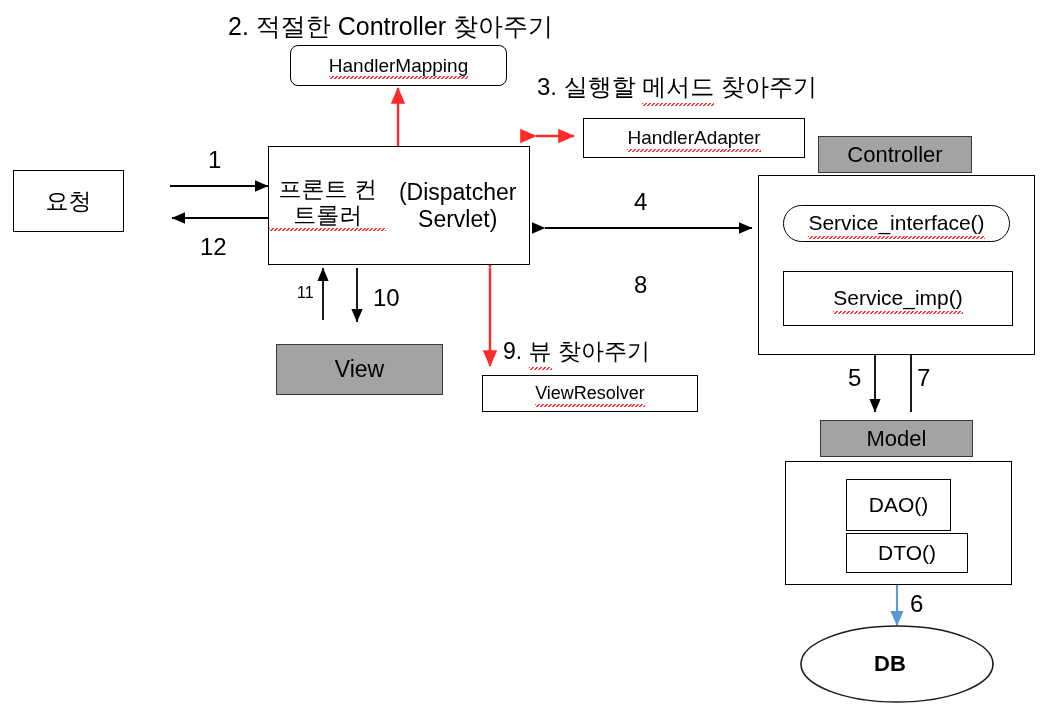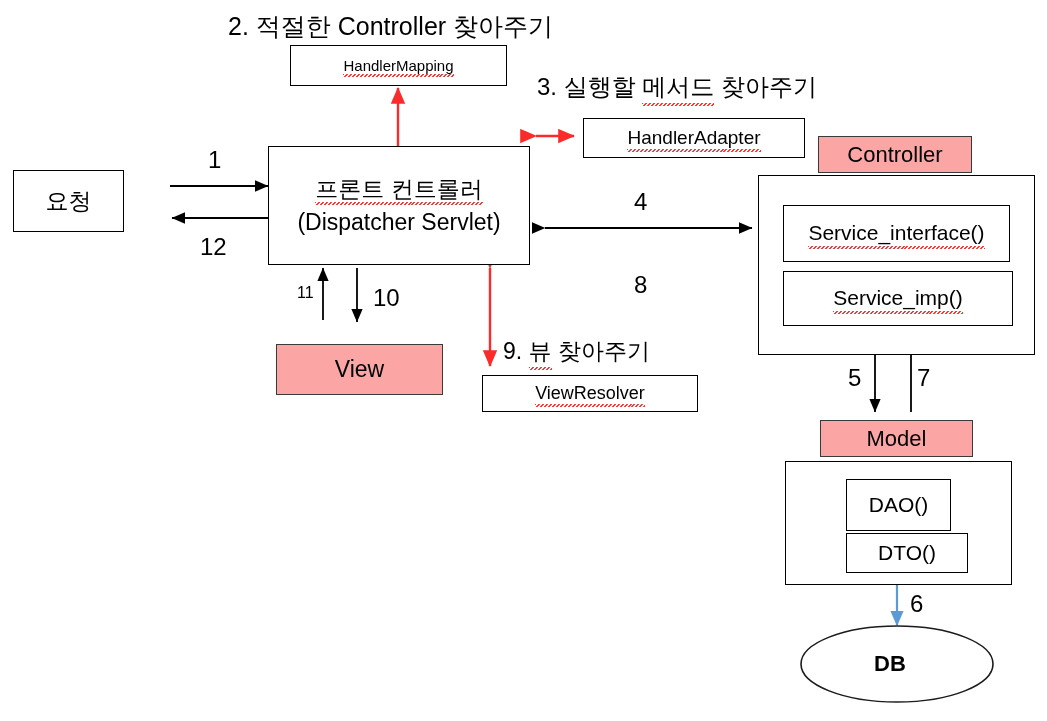--- a/index.html
+++ b/index.html
@@ -2,21 +2,21 @@
 <html><head>
 <meta charset="utf-8">
 <style>
   html,body{margin:0;padding:0;background:#ffffff;}
   body{width:1047px;height:721px;position:relative;overflow:hidden;
        font-family:"Liberation Sans","DejaVu Sans",sans-serif;color:#000;}
   #stage{position:absolute;left:0;top:0;width:1047px;height:721px;}
   .node{position:absolute;box-sizing:border-box;display:flex;align-items:center;
         justify-content:center;text-align:center;line-height:1.15;}
   .box{border:1.6px solid #000;background:#fff;}
-  .gray{background:#fca5a5;border:1.4px solid #3a3a3a;}
+  .gray{background:#a3a3a3;border:1.4px solid #3a3a3a;}
   .label{position:absolute;white-space:nowrap;}
   .sq{position:relative;display:inline-block;}
   .sq::after{content:"";position:absolute;left:0;right:0;bottom:-3px;height:3px;
     background-image:repeating-linear-gradient(135deg,#ff2d2d 0 1.4px,transparent 1.4px 2.8px);
     opacity:.95;}
   svg{position:absolute;left:0;top:0;width:1047px;height:721px;overflow:visible;}
 </style>
 </head>
 <body>
 
@@ -72,46 +72,46 @@
   </div>
 
   <div class="label" style="left:503px;top:336px;font-size:23px;">
     <span>9.&nbsp;</span><span class="sq">뷰</span><span>&nbsp;찾아주기</span>
   </div>
 
   <div class="node box" style="left:13px;top:170px;width:111px;height:62px;font-size:23px;">
     <span>요청</span>
   </div>
 
-  <div class="node box" style="left:290px;top:45px;width:217px;height:41px;font-size:15px;">
+  <div class="node box" style="left:290px;top:45px;width:217px;height:41px;font-size:19px;border-radius:8px;">
     <span class="sq">HandlerMapping</span>
   </div>
 
   <div class="node box" style="left:583px;top:118px;width:222px;height:40px;font-size:19px;">
     <span class="sq">HandlerAdapter</span>
   </div>
 
-  <div class="node box" style="left:268px;top:146px;width:262px;height:119px;flex-direction:column;font-size:23px;">
+  <div class="node box" style="left:268px;top:146px;width:262px;height:119px;flex-direction:row;font-size:23px;">
     <span class="sq" style="margin-bottom:7px;">프론트 컨트롤러</span>
     <span>(Dispatcher Servlet)</span>
   </div>
 
   <div class="node gray" style="left:276px;top:344px;width:167px;height:51px;font-size:23px;">
     <span>View</span>
   </div>
 
   <div class="node box" style="left:482px;top:375px;width:216px;height:37px;font-size:18px;">
     <span class="sq">ViewResolver</span>
   </div>
 
   <div class="node gray" style="left:818px;top:136px;width:154px;height:37px;font-size:22px;">
     <span>Controller</span>
   </div>
   <div class="node box" style="left:758px;top:175px;width:277px;height:180px;"></div>
-  <div class="node box" style="left:783px;top:205px;width:227px;height:57px;font-size:21px;">
+  <div class="node box" style="left:783px;top:205px;width:227px;height:37px;font-size:21px;border-radius:19px;">
     <span class="sq">Service_interface()</span>
   </div>
   <div class="node box" style="left:783px;top:271px;width:230px;height:55px;font-size:21px;justify-content:center;">
     <span class="sq">Service_imp()</span>
   </div>
 
   <div class="node gray" style="left:820px;top:420px;width:153px;height:37px;font-size:22px;">
     <span>Model</span>
   </div>
   <div class="node box" style="left:785px;top:461px;width:227px;height:124px;"></div>

